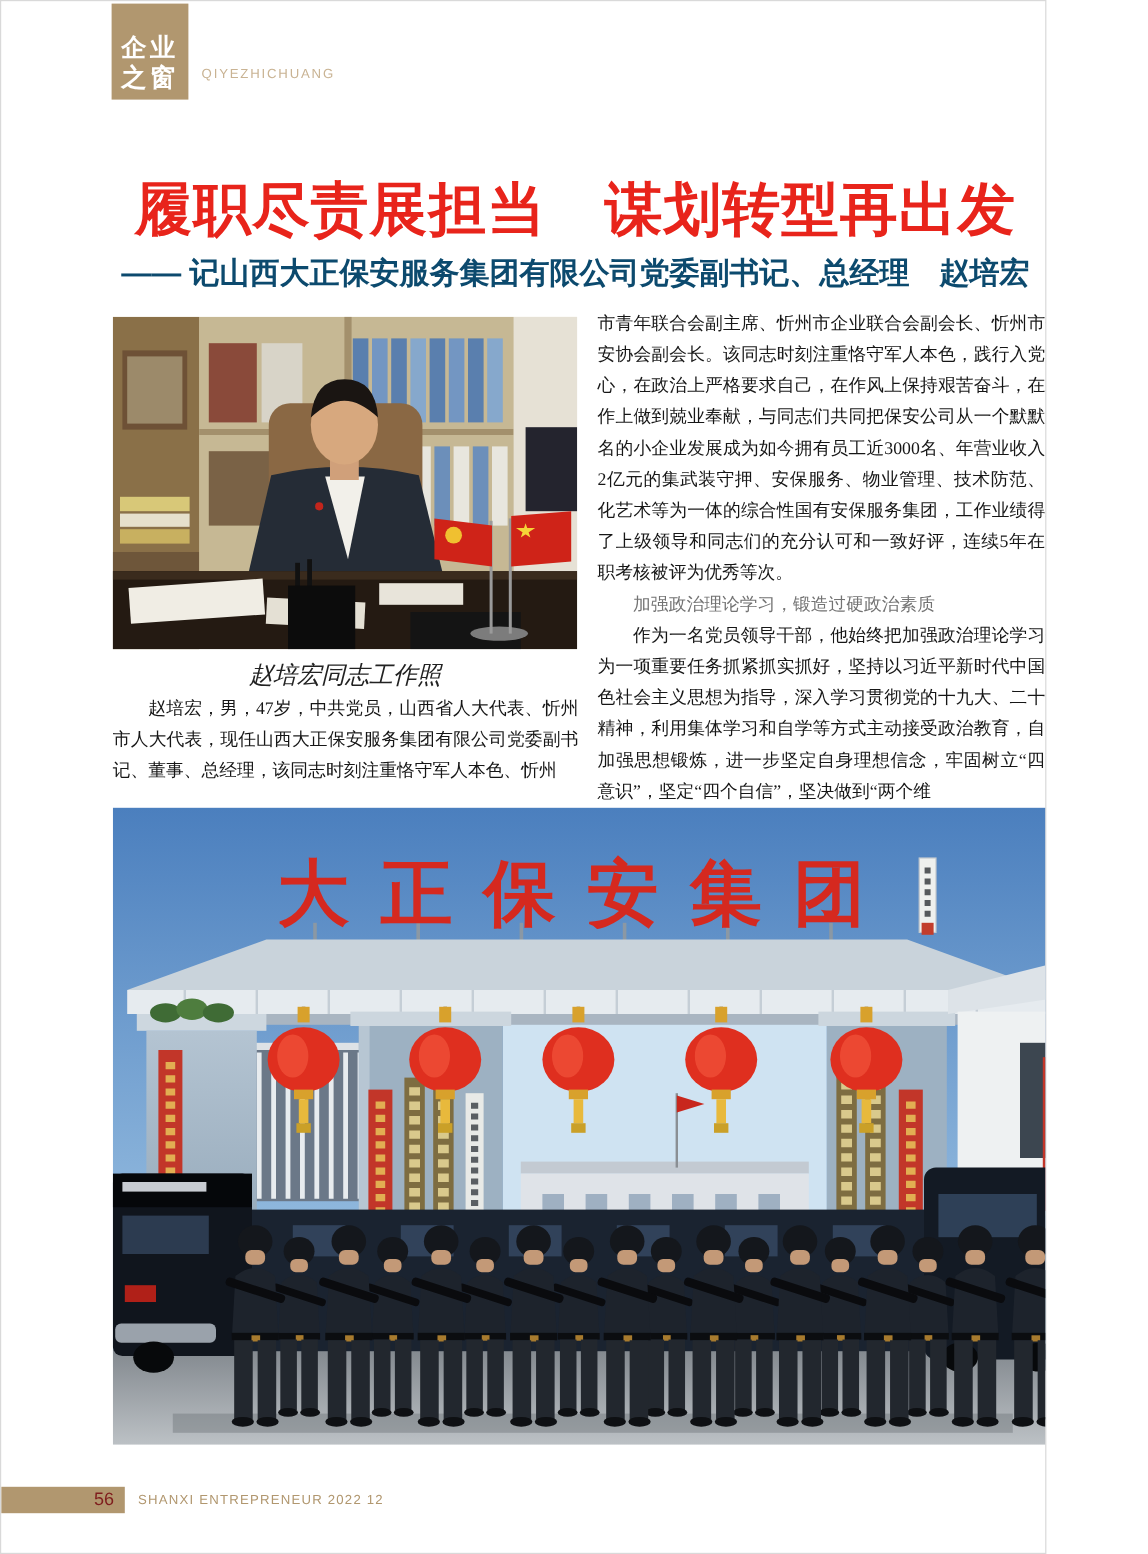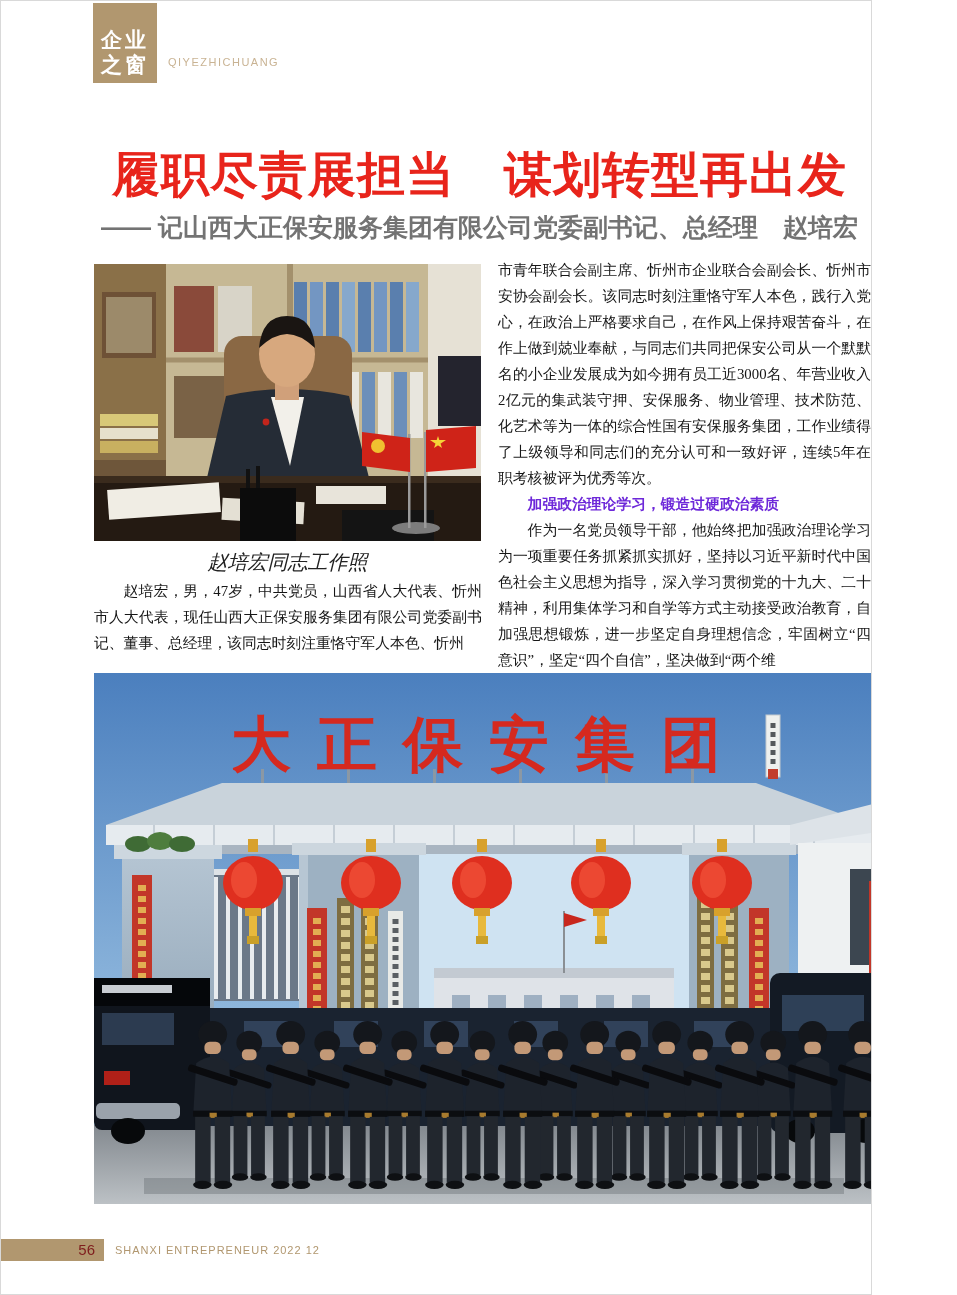--- a/index.html
+++ b/index.html
@@ -17,35 +17,35 @@
     position:absolute; left:167px; top:55px; font-family:"Liberation Sans","DejaVu Sans",sans-serif;
     font-size:11px; color:#c9b393; letter-spacing:1.5px;
   }
   .title {
     position:absolute; left:73px; top:142px; width:811px; text-align:center;
     font-size:48px; font-weight:bold; color:#e8241b; letter-spacing:1px; white-space:nowrap;
   }
   .subtitle {
     position:absolute; left:73px; top:210px; width:811px; text-align:center;
     font-family:"Liberation Sans","DejaVu Sans",sans-serif;
-    font-size:25px; font-weight:bold; color:#737373; white-space:nowrap;
+    font-size:25px; font-weight:bold; color:#0c4a6e; white-space:nowrap;
   }
   .office-photo { position:absolute; left:93px; top:263px; width:387px; height:277px; display:block; }
   .photo-caption {
     position:absolute; left:93px; top:548px; width:387px; text-align:center;
     font-size:20px; font-style:italic; color:#222;
   }
   .col-left-para {
     position:absolute; left:93px; top:577px; width:388px;
     font-size:14.8px; line-height:26px; text-align:justify; text-indent:2em;
   }
   .col-right { position:absolute; left:497px; top:256px; width:388px; font-size:14.8px; line-height:26px; text-align:justify; }
   .col-right p { margin:0; }
   .indent { text-indent:2em; }
-  .section-heading { color:#6d28d9; font-weight:bold; text-indent:2em; text-align:left; }
+  .section-heading { color:#737373; font-weight:normal; text-indent:2em; text-align:left; }
   .gate-photo { position:absolute; left:93px; top:672px; width:791px; height:531px; display:block; }
   .footer-bar {
     position:absolute; left:0; top:1238px; width:103px; height:22px; background:#b1976f;
     color:#7f1d1d; font-family:"Liberation Sans","DejaVu Sans",sans-serif; font-size:15px;
     text-align:right; padding-right:9px; box-sizing:border-box; line-height:22px;
   }
   .footer-journal {
     position:absolute; left:114px; top:1238px; height:22px; line-height:23px;
     color:#b1976f; font-family:"Liberation Sans","DejaVu Sans",sans-serif;
     font-size:11px; letter-spacing:1px;

